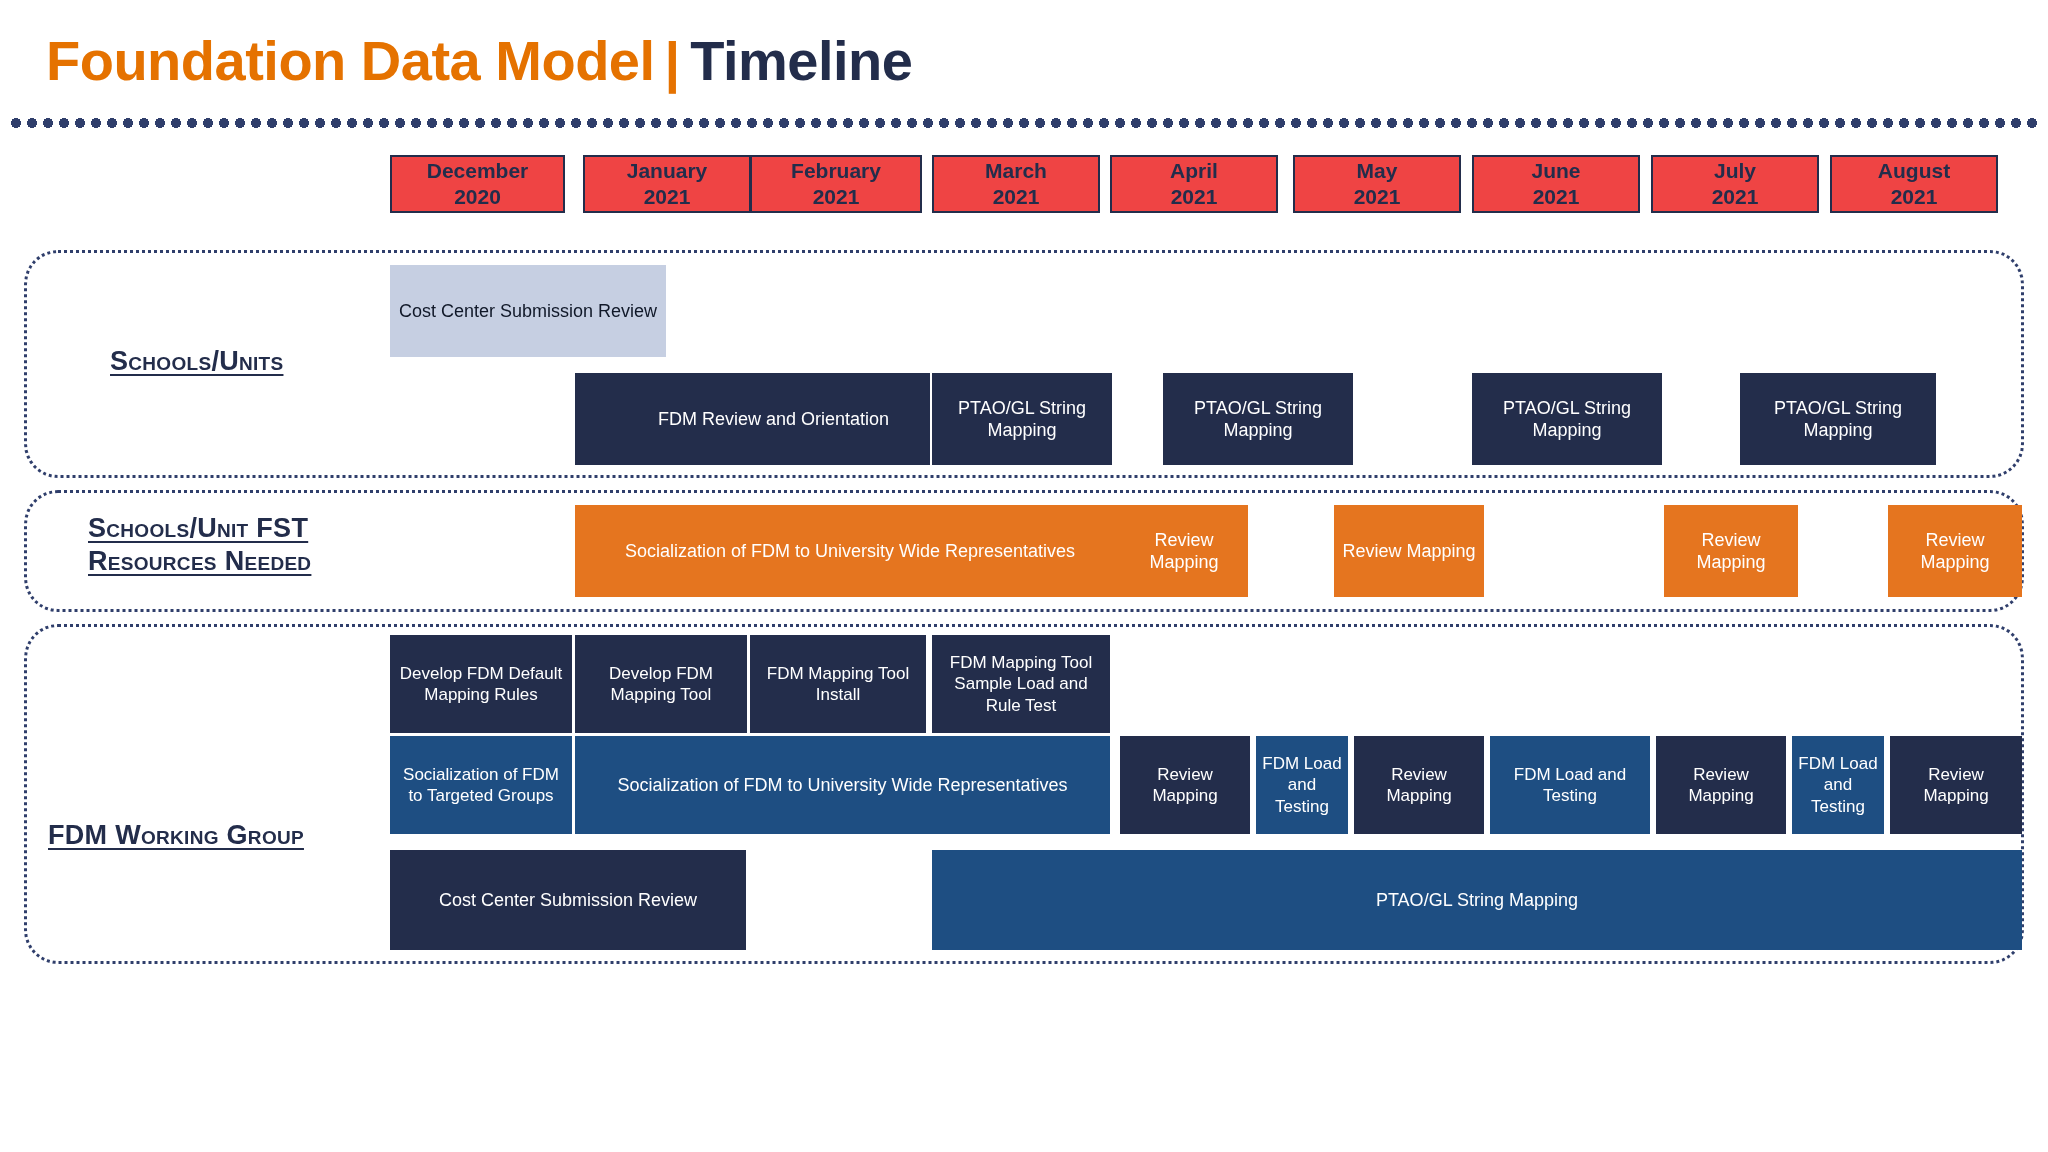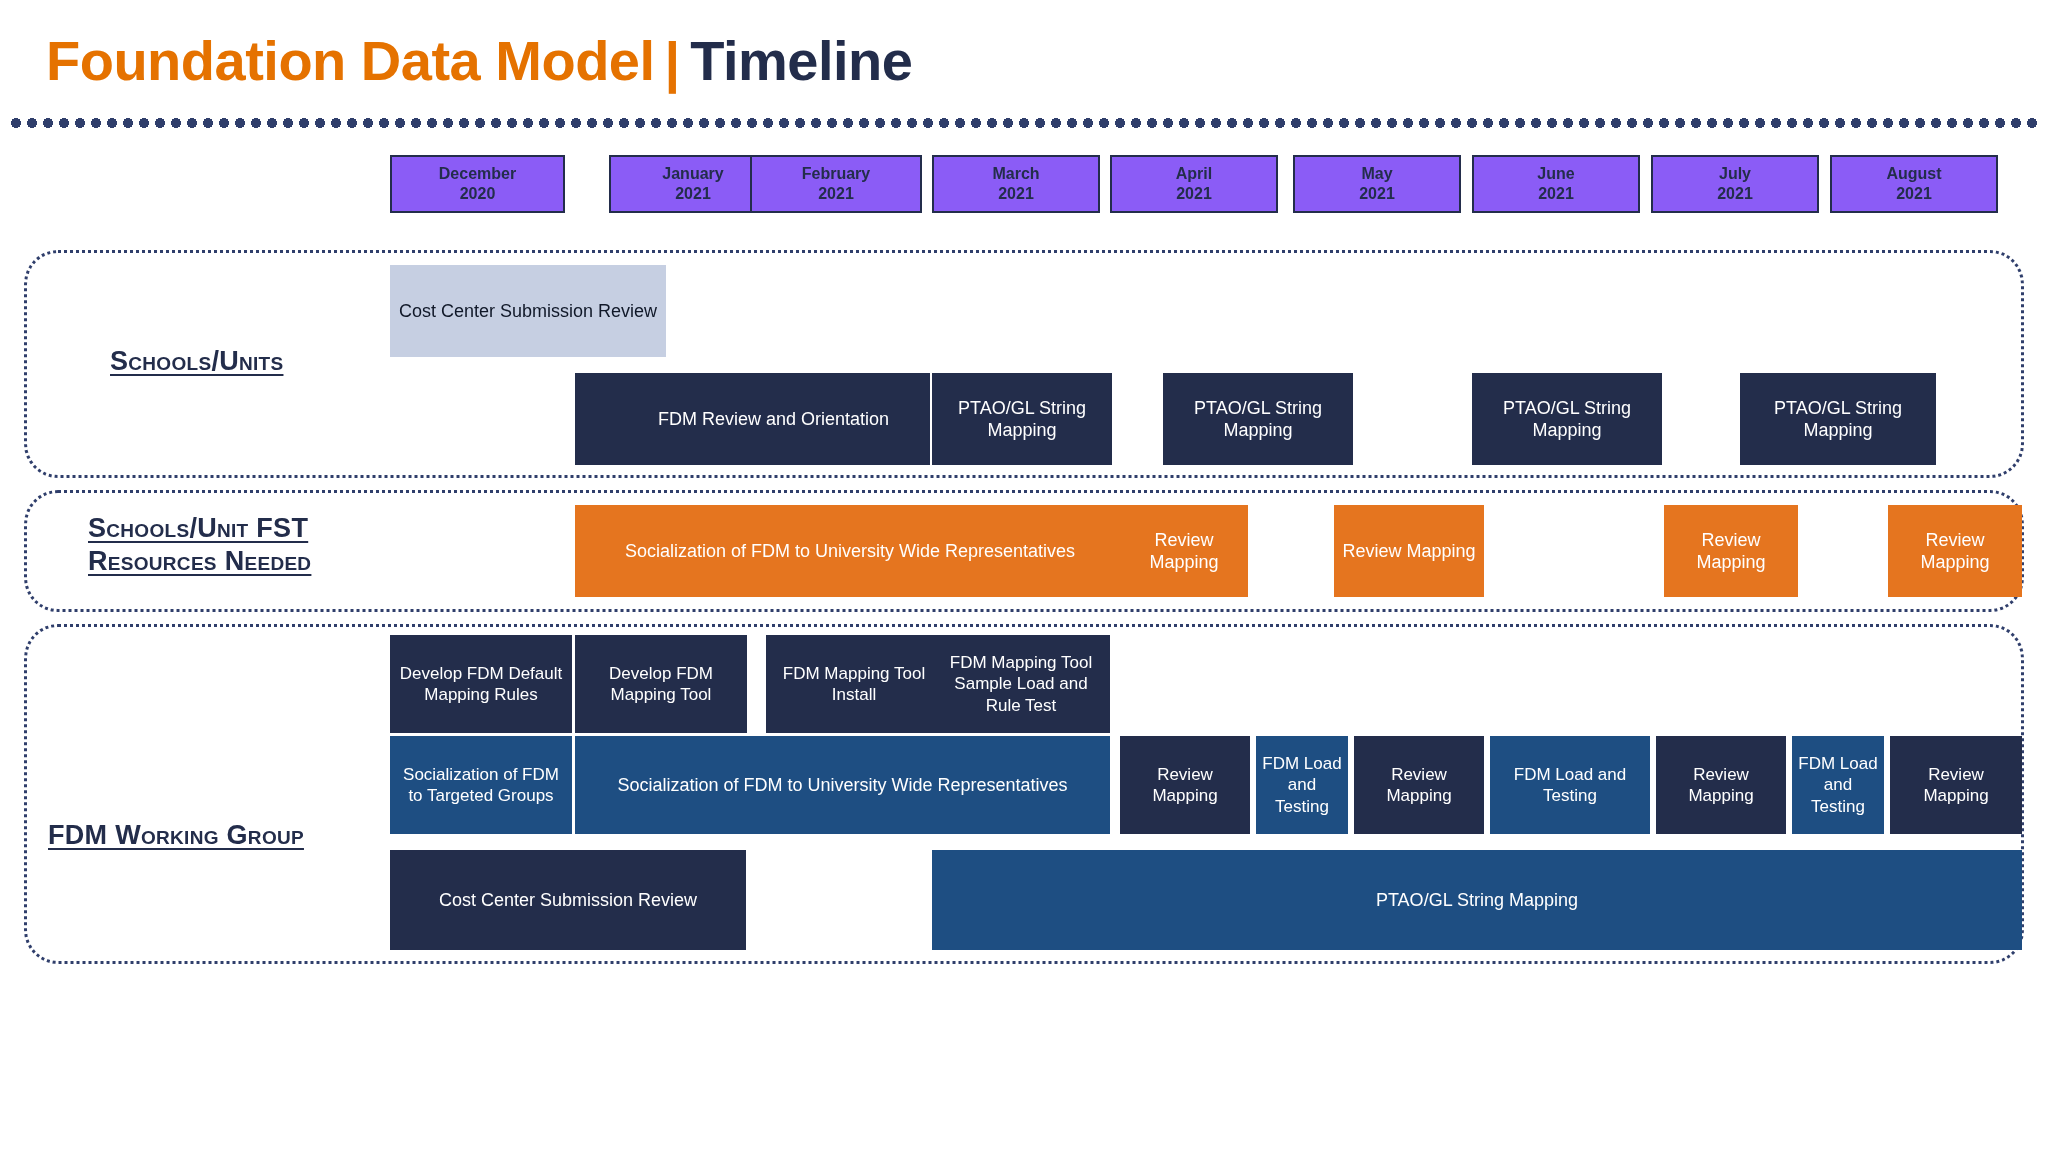--- a/index.html
+++ b/index.html
@@ -29,24 +29,24 @@
     background-image:radial-gradient(circle closest-side, #2F3E6B 100%, transparent 100%);
     background-size:16px 10px; background-repeat:repeat-x; background-position:0 0;
   }
 
   
   #month-header{
     position:absolute; top:155px; left:0; width:2048px; height:60px;
   }
   .month-cell{
     position:absolute; top:0; height:58px;
-    border:2px solid #232D4B; background:#8b5cf6;
+    border:2px solid #232D4B; background:#ef4444;
     box-sizing:border-box;
     display:flex; flex-direction:column; align-items:center; justify-content:center;
-    color:#232D4B; font-weight:bold; font-size:16px; line-height:1.22;
+    color:#232D4B; font-weight:bold; font-size:21px; line-height:1.22;
   }
 
   
   .lane{
     position:absolute; left:24px; width:2000px;
     border:3px dotted #2F3E6B; border-radius:34px;
     background:#ffffff; box-sizing:border-box;
   }
   #lane-schools   { top:250px;  height:228px; }
   #lane-fst       { top:490px;  height:122px; }
@@ -88,21 +88,21 @@
   <span class="title-pipe">|</span>
   <span class="title-part title-navy">Timeline</span>
 </div>
 <div id="title-divider"></div>
 
 <div id="month-header">
     <div class="month-cell" style="left: 390px; width: 175px;">
       <span>December</span>
       <span>2020</span>
     </div>
-    <div class="month-cell" style="left: 609px; width: 168px;">
+    <div class="month-cell" style="left: 583px; width: 168px;">
       <span>January</span>
       <span>2021</span>
     </div>
     <div class="month-cell" style="left: 750px; width: 172px;">
       <span>February</span>
       <span>2021</span>
     </div>
     <div class="month-cell" style="left: 932px; width: 168px;">
       <span>March</span>
       <span>2021</span>
@@ -170,21 +170,21 @@
     </div>
     <div class="bar c-orange" style="left: 1888px; top: 505px; width: 134px; height: 92px;">
       <span>Review Mapping</span>
     </div>
     <div class="bar c-navy small" style="left: 390px; top: 635px; width: 182px; height: 98px; justify-content: flex-end;">
       <span>Develop FDM Default Mapping Rules</span>
     </div>
     <div class="bar c-navy small" style="left: 575px; top: 635px; width: 172px; height: 98px;">
       <span>Develop FDM Mapping Tool</span>
     </div>
-    <div class="bar c-navy small" style="left: 750px; top: 635px; width: 176px; height: 98px; margin-left: 16px;">
+    <div class="bar c-navy small" style="left: 750px; top: 635px; width: 176px; height: 98px;">
       <span>FDM Mapping Tool Install</span>
     </div>
     <div class="bar c-navy small" style="left: 932px; top: 635px; width: 178px; height: 98px;">
       <span>FDM Mapping Tool Sample Load and Rule Test</span>
     </div>
     <div class="bar c-blue small" style="left: 390px; top: 736px; width: 182px; height: 98px;">
       <span>Socialization of FDM to Targeted Groups</span>
     </div>
     <div class="bar c-blue" style="left: 575px; top: 736px; width: 535px; height: 98px;">
       <span>Socialization of FDM to University Wide Representatives</span>

